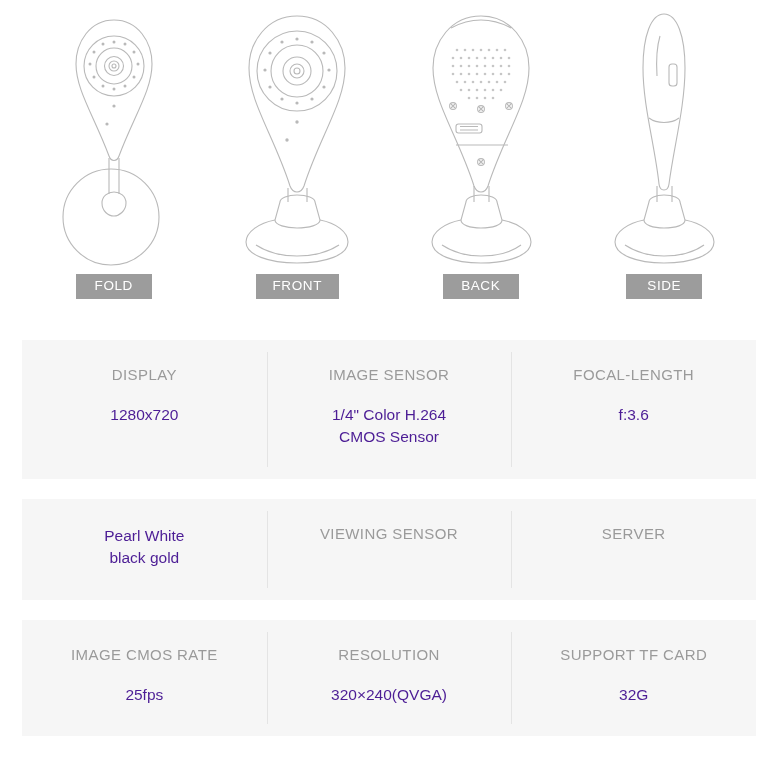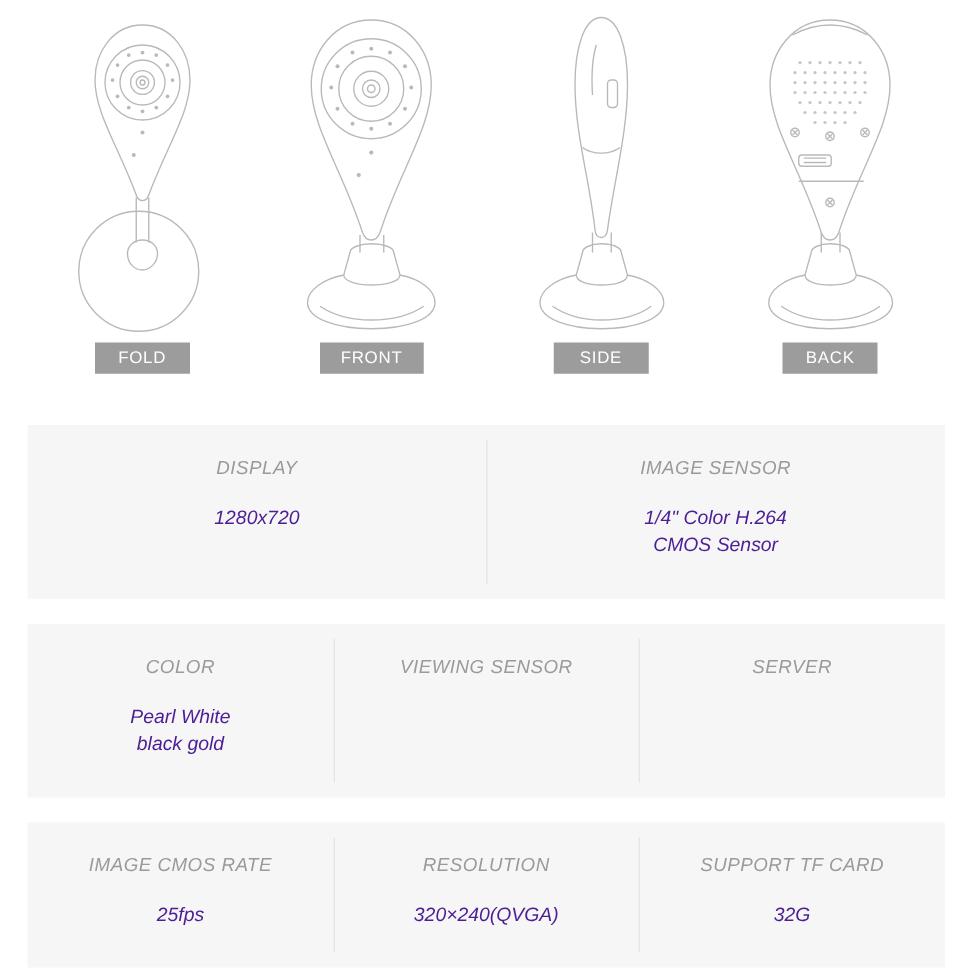--- a/index.html
+++ b/index.html
@@ -61,21 +61,20 @@
     background: #f6f6f6;
     display: flex;
     position: relative;
   }
   .spec-block.first { margin-top: 22px; }
   .spec-cell {
     flex: 1 1 0;
     padding: 26px 8px 30px 8px;
     text-align: center;
     position: relative;
-    font-style: italic;
   }
   .spec-cell + .spec-cell::before {
     content: "";
     position: absolute;
     left: 0;
     top: 12px;
     bottom: 12px;
     width: 1px;
     background: #e4e4e4;
   }
@@ -158,36 +157,20 @@
             <circle cx="85" cy="116" r="1.7"></circle>
             <circle cx="75" cy="134" r="1.7"></circle>
           </g>
           <path d="M76 182 L76 196 M95 182 L95 196"></path>
           <path d="M68 196 C68 192 76 189 85 189 C95 189 103 192 103 196 L108 214 C108 219 97 222 85 222 C74 222 63 219 63 214 Z"></path>
           <path d="M63 214 C47 217 34 226 34 236 C34 249 57 257 85 257 C114 257 136 249 136 236 C136 226 124 217 108 214"></path>
           <path d="M44 239 C56 247 69 250 85 250 C102 250 115 247 127 239"></path>
         </svg>
       </div>
       <div class="view-label">FRONT</div>
-    </div>
-
-    <div class="view-col">
-      <div class="view-art">
-        <svg width="170" height="262" viewBox="0 0 170 262" fill="none" stroke="#b9b9b9" stroke-width="1.1">
-          <path d="M85 8 C72 8 64 30 64 62 C64 100 76 140 80 178 C81 186 89 186 90 178 C95 140 106 100 106 62 C106 30 98 8 85 8 Z"></path>
-          <path d="M81 30 C78 40 77 54 78 70"></path>
-          <rect x="90" y="58" width="8" height="22" rx="3"></rect>
-          <path d="M70 112 C78 118 92 118 100 112"></path>
-          <path d="M78 180 L78 196 M93 180 L93 196"></path>
-          <path d="M70 196 C70 192 77 189 85 189 C94 189 101 192 101 196 L106 214 C106 219 97 222 85 222 C74 222 65 219 65 214 Z"></path>
-          <path d="M65 214 C49 217 36 226 36 236 C36 249 58 257 85 257 C113 257 135 249 135 236 C135 226 122 217 106 214"></path>
-          <path d="M46 239 C58 247 70 250 85 250 C101 250 114 247 125 239"></path>
-        </svg>
-      </div>
-      <div class="view-label">SIDE</div>
     </div>
 
     <div class="view-col">
       <div class="view-art">
         <svg width="170" height="262" viewBox="0 0 170 262" fill="none" stroke="#b9b9b9" stroke-width="1.1">
           <path d="M85 10 C55 10 37 36 37 62 C37 96 62 130 78 180 C81 188 89 188 92 180 C108 130 133 96 133 62 C133 36 115 10 85 10 Z"></path>
           <path d="M55 22 C66 16 76 14 85 14 C94 14 104 16 115 22"></path>
           <g fill="#c6c6c6" stroke="none">
             <circle cx="61" cy="44" r="1.3"></circle>
               <circle cx="69" cy="44" r="1.3"></circle>
@@ -252,41 +235,62 @@
           <path d="M64 120.5 h18 M64 124 h18"></path>
           <path d="M60 139 h52"></path>
           <path d="M78 180 L78 196 M93 180 L93 196"></path>
           <path d="M70 196 C70 192 77 189 85 189 C94 189 101 192 101 196 L106 214 C106 219 97 222 85 222 C74 222 65 219 65 214 Z"></path>
           <path d="M65 214 C49 217 36 226 36 236 C36 249 58 257 85 257 C113 257 135 249 135 236 C135 226 122 217 106 214"></path>
           <path d="M46 239 C58 247 70 250 85 250 C101 250 114 247 125 239"></path>
         </svg>
       </div>
       <div class="view-label">BACK</div>
     </div>
+
+    <div class="view-col">
+      <div class="view-art">
+        <svg width="170" height="262" viewBox="0 0 170 262" fill="none" stroke="#b9b9b9" stroke-width="1.1">
+          <path d="M85 8 C72 8 64 30 64 62 C64 100 76 140 80 178 C81 186 89 186 90 178 C95 140 106 100 106 62 C106 30 98 8 85 8 Z"></path>
+          <path d="M81 30 C78 40 77 54 78 70"></path>
+          <rect x="90" y="58" width="8" height="22" rx="3"></rect>
+          <path d="M70 112 C78 118 92 118 100 112"></path>
+          <path d="M78 180 L78 196 M93 180 L93 196"></path>
+          <path d="M70 196 C70 192 77 189 85 189 C94 189 101 192 101 196 L106 214 C106 219 97 222 85 222 C74 222 65 219 65 214 Z"></path>
+          <path d="M65 214 C49 217 36 226 36 236 C36 249 58 257 85 257 C113 257 135 249 135 236 C135 226 122 217 106 214"></path>
+          <path d="M46 239 C58 247 70 250 85 250 C101 250 114 247 125 239"></path>
+        </svg>
+      </div>
+      <div class="view-label">SIDE</div>
+    </div>
   </div>
 
   <div class="spec-block first">
     <div class="spec-cell">
       <div class="spec-key">DISPLAY</div>
       <div class="spec-val">
         <span>1280x720</span>
       </div>
     </div>
     <div class="spec-cell">
       <div class="spec-key">IMAGE SENSOR</div>
       <div class="spec-val">
         <span>1/4" Color H.264</span>
         <span class="l2">CMOS Sensor</span>
       </div>
     </div>
+    <div class="spec-cell">
+      <div class="spec-key">FOCAL-LENGTH</div>
+      <div class="spec-val">
+        <span>f:3.6</span>
+      </div>
+    </div>
   </div>
 
   <div class="spec-block">
     <div class="spec-cell">
-      <div class="spec-key">COLOR</div>
       <div class="spec-val">
         <span>Pearl White</span>
         <span class="l2">black gold</span>
       </div>
     </div>
     <div class="spec-cell">
       <div class="spec-key">VIEWING SENSOR</div>
     </div>
     <div class="spec-cell">
       <div class="spec-key">SERVER</div>

